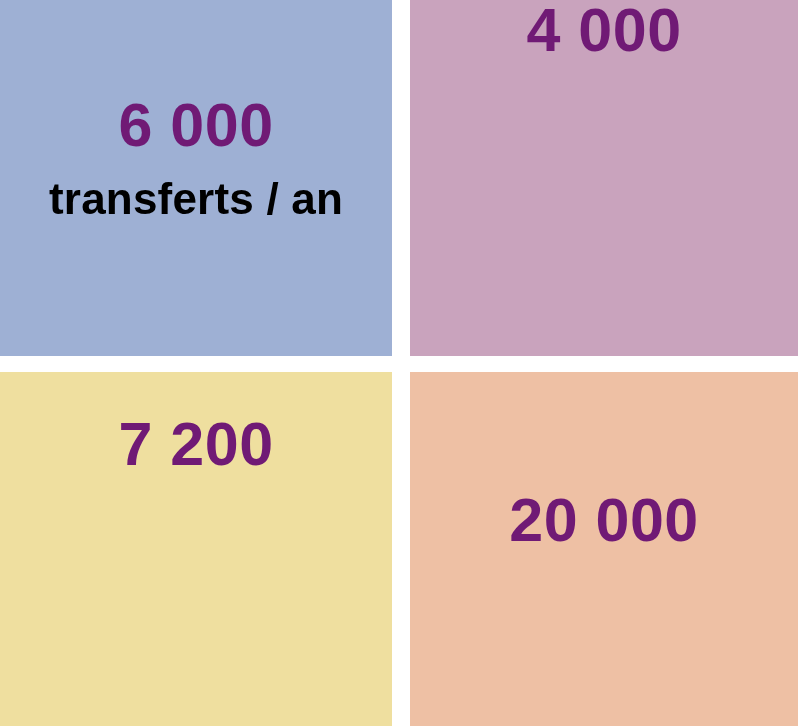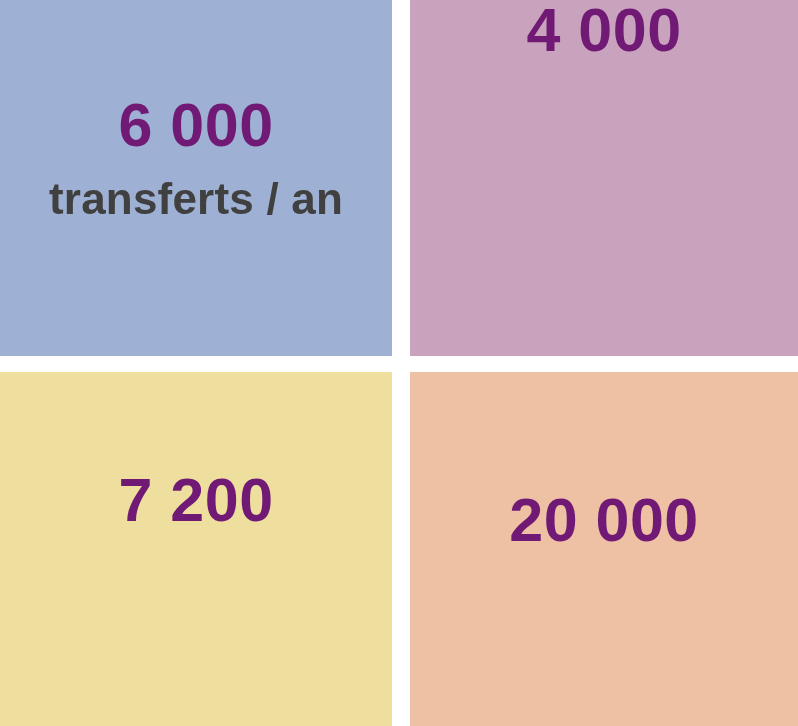--- a/index.html
+++ b/index.html
@@ -49,35 +49,35 @@
     color: #701a75;
     font-weight: bold;
     font-size: 61px;
     line-height: 1.0;
     letter-spacing: 0.5px;
     text-align: right;
     white-space: nowrap;
   }
 
   .stat-label {
-    color: #404040;
+    color: #000000;
     font-weight: bold;
     font-size: 44px;
     line-height: 1.12;
     letter-spacing: 0.2px;
     text-align: left;
     padding: 0 6px;
     box-sizing: border-box;
     word-break: normal;
   }
 
   
   .tile-0 .tile-inner { padding-top: 95px; }
   .tile-1 .tile-inner { }
-  .tile-2 .tile-inner { padding-top: 98px; }
+  .tile-2 .tile-inner { padding-top: 42px; }
   .tile-3 .tile-inner { padding-top: 118px; }
 
   .tile-0 .stat-value { margin-bottom: 18px; }
   .tile-1 .stat-value { margin-bottom: 18px; }
   .tile-2 .stat-value { margin-bottom: 16px; }
   .tile-3 .stat-value { margin-bottom: 16px; }
 </style>
 </head>
 <body style="background-color: rgb(255, 255, 255);">
 

